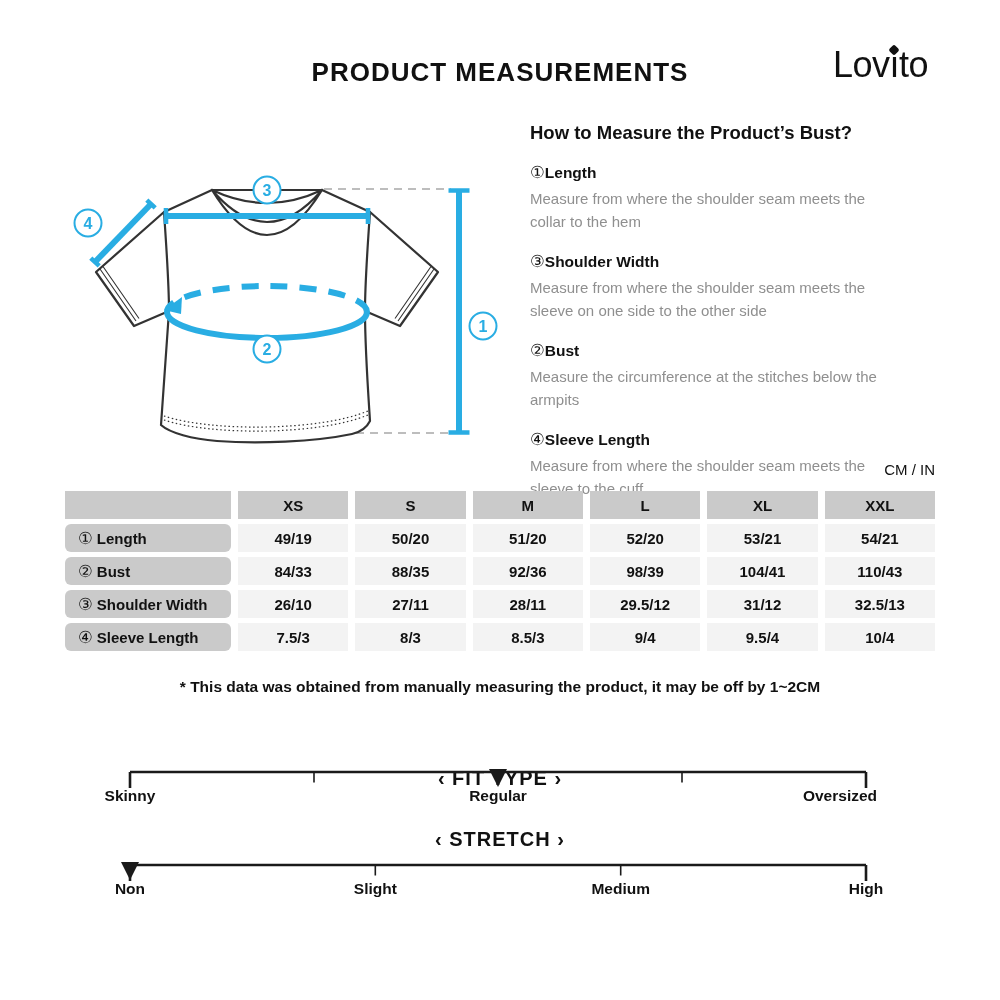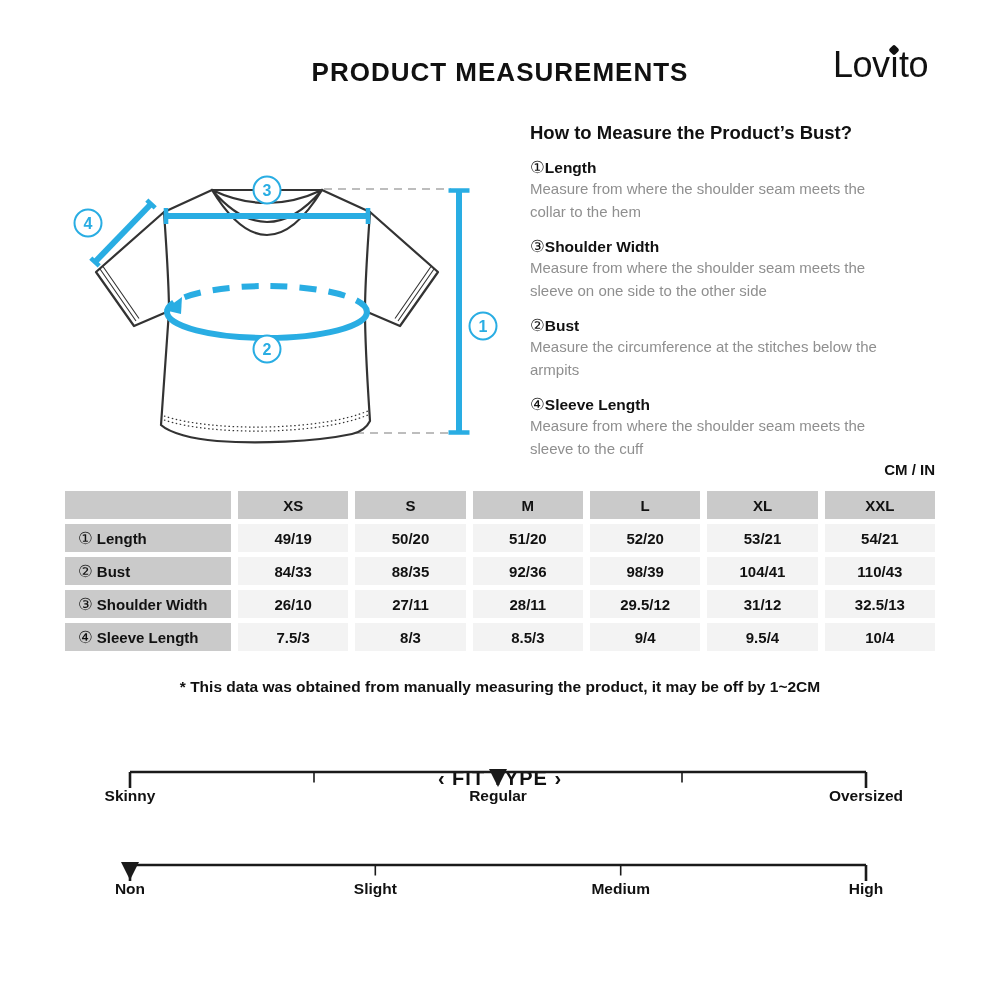--- a/index.html
+++ b/index.html
@@ -26,32 +26,32 @@
   .anno-cap{stroke-width:4.6;}
   .anno-dash{stroke-dasharray:17 12;}
   .anno-arrow{fill:var(--accent);stroke:none;}
   .anno-circle circle{fill:#fff;stroke:var(--accent);stroke-width:2;}
   .anno-circle text{fill:var(--accent);font-size:16px;font-weight:600;
                     font-family:"Liberation Sans",sans-serif;text-anchor:middle;}
 
   
   .howto{position:absolute;left:530px;top:122px;width:408px;}
   .howto-heading{font-size:18.5px;font-weight:800;margin-bottom:13px;}
-  .ht-label{font-size:15.5px;font-weight:700;margin-top:14px;line-height:19px;}
+  .ht-label{font-size:15.5px;font-weight:700;margin-top:14px;line-height:28px;}
   .ht-num{font-weight:400;font-size:16.5px;}
   .ht-desc{font-size:15px;color:var(--gray-text);line-height:23px;width:350px;}
 
   
-  .units{position:absolute;top:461px;right:65px;font-size:15px;font-weight:700;}
+  .units{position:absolute;top:461px;right:65px;font-size:15px;font-weight:400;}
   .size-table{position:absolute;left:58px;top:486px;width:884px;
               border-collapse:separate;border-spacing:7px 5px;table-layout:fixed;}
   .size-table th,.size-table td{font-size:15px;font-weight:700;height:28px;padding:0;}
   .size-table th.size{background:var(--th-bg);text-align:center;}
   .size-table th.corner{background:var(--th-bg);width:166px;}
-  .size-table th.rowlabel{background:var(--th-bg);text-align:left;padding-left:13px;}
+  .size-table th.rowlabel{background:var(--th-bg);text-align:left;padding-left:13px;border-radius:6px;}
   .size-table th.rowlabel .ht-num{margin-right:4px;}
   .size-table td{background:var(--td-bg);text-align:center;}
 
   
   .footnote{position:absolute;left:0;right:0;top:678px;text-align:center;
             font-size:15.5px;font-weight:700;}
 
   
   .scale-heading{position:absolute;left:0;right:0;text-align:center;
                  font-size:20px;font-weight:800;letter-spacing:1px;}
@@ -208,24 +208,25 @@
         <line x1="130" y1="14" x2="130" y2="30" class="sc-tick-end"></line>
         <line x1="314" y1="14" x2="314" y2="24.5" class="sc-tick"></line>
         <line x1="498" y1="14" x2="498" y2="24.5" class="sc-tick"></line>
         <line x1="682" y1="14" x2="682" y2="24.5" class="sc-tick"></line>
         <line x1="866" y1="14" x2="866" y2="30" class="sc-tick-end"></line>
         <polygon points="489,11 507,11 498,29" class="sc-marker"></polygon>
       </svg>
     <div class="scale-labels">
         <div class="scale-label" style="left: 130px;">Skinny</div>
         <div class="scale-label" style="left: 498px;">Regular</div>
-        <div class="scale-label" style="left: 866px;">Oversized</div>
+        <div class="scale-label" style="left: 840px;">Oversized</div>
       </div>
   </div>
 
+  <div class="scale-heading stretch">‹ STRETCH ›</div>
   <div class="scale-wrap" id="stretch-scale">
     <svg width="1000" height="34">
         <line x1="130" y1="14" x2="866" y2="14" class="sc-line"></line>
         <line x1="130" y1="14" x2="130" y2="30" class="sc-tick-end"></line>
         <line x1="375.3088" y1="14" x2="375.3088" y2="24.5" class="sc-tick"></line>
         <line x1="620.6912" y1="14" x2="620.6912" y2="24.5" class="sc-tick"></line>
         <line x1="866" y1="14" x2="866" y2="30" class="sc-tick-end"></line>
         <polygon points="121,11 139,11 130,29" class="sc-marker"></polygon>
       </svg>
     <div class="scale-labels">

